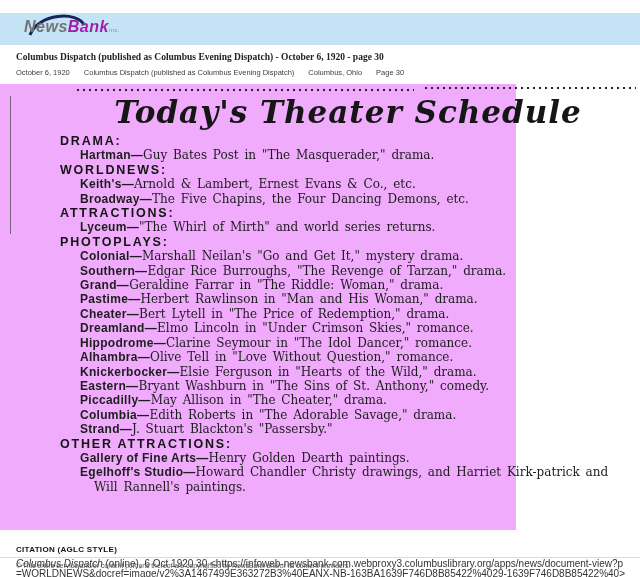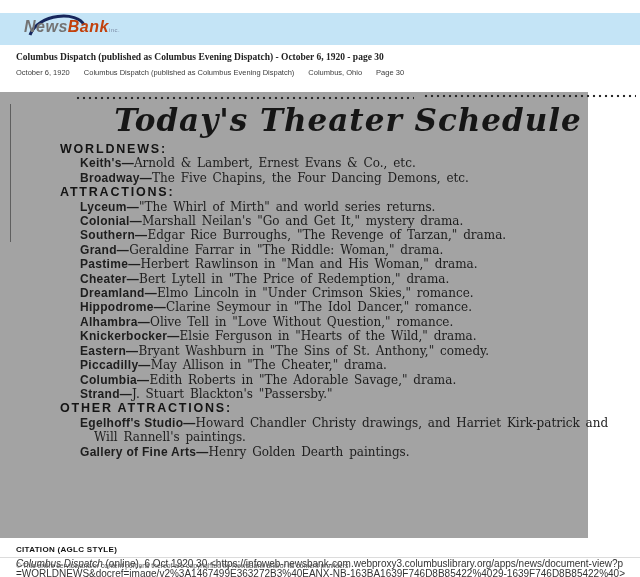--- a/index.html
+++ b/index.html
@@ -5,29 +5,29 @@
   html,body{margin:0;padding:0;background:#ffffff;}
   .page{
     position:relative;width:640px;height:577px;background:#ffffff;overflow:hidden;
     font-family:"Liberation Sans",sans-serif;color:#1b1b1b;
   }
   
   .banner{position:absolute;left:0;top:13px;width:640px;height:32px;}
   .logo{position:absolute;left:24px;top:5px;height:24px;width:110px;font-style:italic;font-weight:bold;
         font-family:"Liberation Sans",sans-serif;font-size:16px;letter-spacing:.5px;white-space:nowrap;}
   .logo .news{color:#737373;position:relative;z-index:2;}
-  .logo .bank{color:#c2410c;position:relative;z-index:2;}
+  .logo .bank{color:#a21caf;position:relative;z-index:2;}
   .logo .inc{color:#7b8aa5;font-size:6px;font-style:normal;font-weight:normal;vertical-align:baseline;}
   .logo svg{position:absolute;left:-4px;top:-7px;z-index:1;}
   
   .meta1{position:absolute;left:16px;top:52px;font-family:"Liberation Serif",serif;font-weight:bold;
          font-size:9.5px;color:#222;}
   .meta2{position:absolute;left:16px;top:68px;font-size:7.5px;color:#3c3c3c;display:flex;gap:14px;}
   
-  .clip{position:absolute;left:0;top:92px;width:588px;height:446px;background:#a3a3a3;}
+  .clip{position:absolute;left:0;top:84px;width:516px;height:446px;background:#f0abfc;}
   .wavy{position:absolute;top:4px;height:4px;
         background-image:radial-gradient(circle at 2px 2px,#2a2a2a 1.1px,transparent 1.6px);
         background-size:6px 4px;}
   .wavy.left{left:76px;width:338px;}
   .wavy.right{left:424px;width:212px;top:2px;}
   .edge-line{position:absolute;left:10px;top:12px;width:1px;height:138px;background:#3a3a3a;opacity:.65;}
   .headline{position:absolute;left:0;top:10px;width:640px;text-align:center;padding-left:56px;box-sizing:border-box;
             font-family:"DejaVu Serif",serif;font-style:italic;font-weight:bold;font-size:31px;
             letter-spacing:1px;color:#161616;}
   .sections{position:absolute;left:0;top:50px;width:640px;}
@@ -67,54 +67,61 @@
       <span>Page 30</span>
     </div>
 
   <div class="clip">
     <div class="wavy left"></div>
     <div class="wavy right"></div>
     <div class="edge-line"></div>
     <div class="headline">Today's Theater Schedule</div>
     <div class="sections">
         <div class="section">
+    <div class="section-label">DRAMA:</div>
+    <div class="items">
+            <div class="item"><span class="venue">Hartman—</span><span class="desc">Guy Bates Post in "The Masquerader," drama.</span></div>
+          </div>
+  </div>
+        <div class="section">
     <div class="section-label">WORLDNEWS:</div>
     <div class="items">
             <div class="item"><span class="venue">Keith's—</span><span class="desc">Arnold &amp; Lambert, Ernest Evans &amp; Co., etc.</span></div>
             <div class="item"><span class="venue">Broadway—</span><span class="desc">The Five Chapins, the Four Dancing Demons, etc.</span></div>
           </div>
   </div>
         <div class="section">
     <div class="section-label">ATTRACTIONS:</div>
     <div class="items">
             <div class="item"><span class="venue">Lyceum—</span><span class="desc">"The Whirl of Mirth" and world series returns.</span></div>
           </div>
   </div>
         <div class="section">
+    <div class="section-label">PHOTOPLAYS:</div>
     <div class="items">
             <div class="item"><span class="venue">Colonial—</span><span class="desc">Marshall Neilan's "Go and Get It," mystery drama.</span></div>
             <div class="item"><span class="venue">Southern—</span><span class="desc">Edgar Rice Burroughs, "The Revenge of Tarzan," drama.</span></div>
             <div class="item"><span class="venue">Grand—</span><span class="desc">Geraldine Farrar in "The Riddle: Woman," drama.</span></div>
             <div class="item"><span class="venue">Pastime—</span><span class="desc">Herbert Rawlinson in "Man and His Woman," drama.</span></div>
             <div class="item"><span class="venue">Cheater—</span><span class="desc">Bert Lytell in "The Price of Redemption," drama.</span></div>
             <div class="item"><span class="venue">Dreamland—</span><span class="desc">Elmo Lincoln in "Under Crimson Skies," romance.</span></div>
             <div class="item"><span class="venue">Hippodrome—</span><span class="desc">Clarine Seymour in "The Idol Dancer," romance.</span></div>
             <div class="item"><span class="venue">Alhambra—</span><span class="desc">Olive Tell in "Love Without Question," romance.</span></div>
             <div class="item"><span class="venue">Knickerbocker—</span><span class="desc">Elsie Ferguson in "Hearts of the Wild," drama.</span></div>
             <div class="item"><span class="venue">Eastern—</span><span class="desc">Bryant Washburn in "The Sins of St. Anthony," comedy.</span></div>
             <div class="item"><span class="venue">Piccadilly—</span><span class="desc">May Allison in "The Cheater," drama.</span></div>
             <div class="item"><span class="venue">Columbia—</span><span class="desc">Edith Roberts in "The Adorable Savage," drama.</span></div>
             <div class="item"><span class="venue">Strand—</span><span class="desc">J. Stuart Blackton's "Passersby."</span></div>
           </div>
   </div>
         <div class="section">
     <div class="section-label">OTHER ATTRACTIONS:</div>
     <div class="items">
+            <div class="item"><span class="venue">Gallery of Fine Arts—</span><span class="desc">Henry Golden Dearth paintings.</span></div>
             <div class="item"><span class="venue">Egelhoff's Studio—</span><span class="desc">Howard Chandler Christy drawings, and Harriet Kirk-patrick and Will Rannell's paintings.</span></div>
-            <div class="item"><span class="venue">Gallery of Fine Arts—</span><span class="desc">Henry Golden Dearth paintings.</span></div>
           </div>
   </div>
       </div>
   </div>
 
   <div class="citation">
     <div class="citation-head">CITATION (AGLC STYLE)</div>
     <div class="citation-body"><span class="src">Columbus Dispatch</span><span> (online), 6 Oct 1920 30 &lt;https://infoweb-newsbank-com.webproxy3.columbuslibrary.org/apps/news/document-view?p=WORLDNEWS&amp;docref=image/v2%3A1467499E363272B3%40EANX-NB-163BA1639F746D8B85422%4029-1639F746D8B85422%40&gt;</span></div>
   </div>
 

